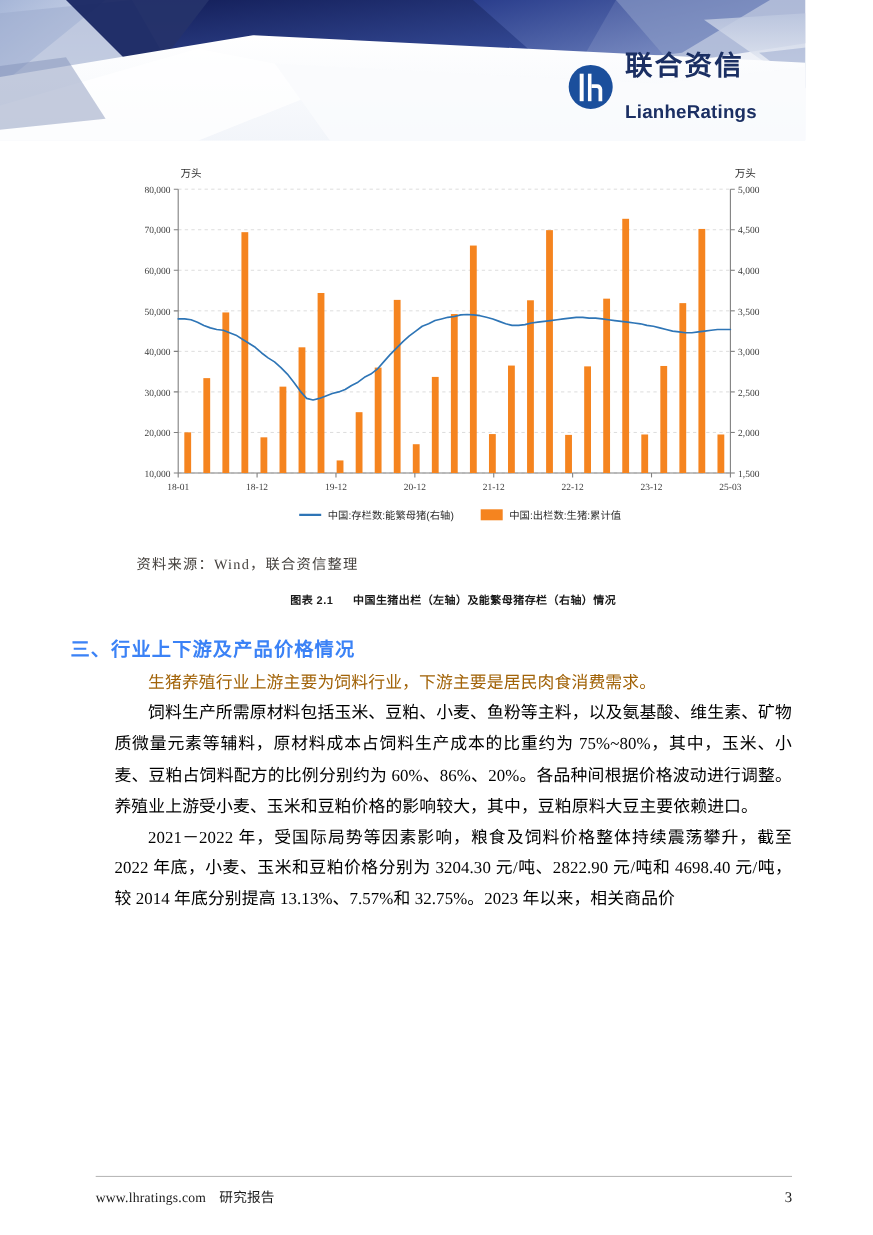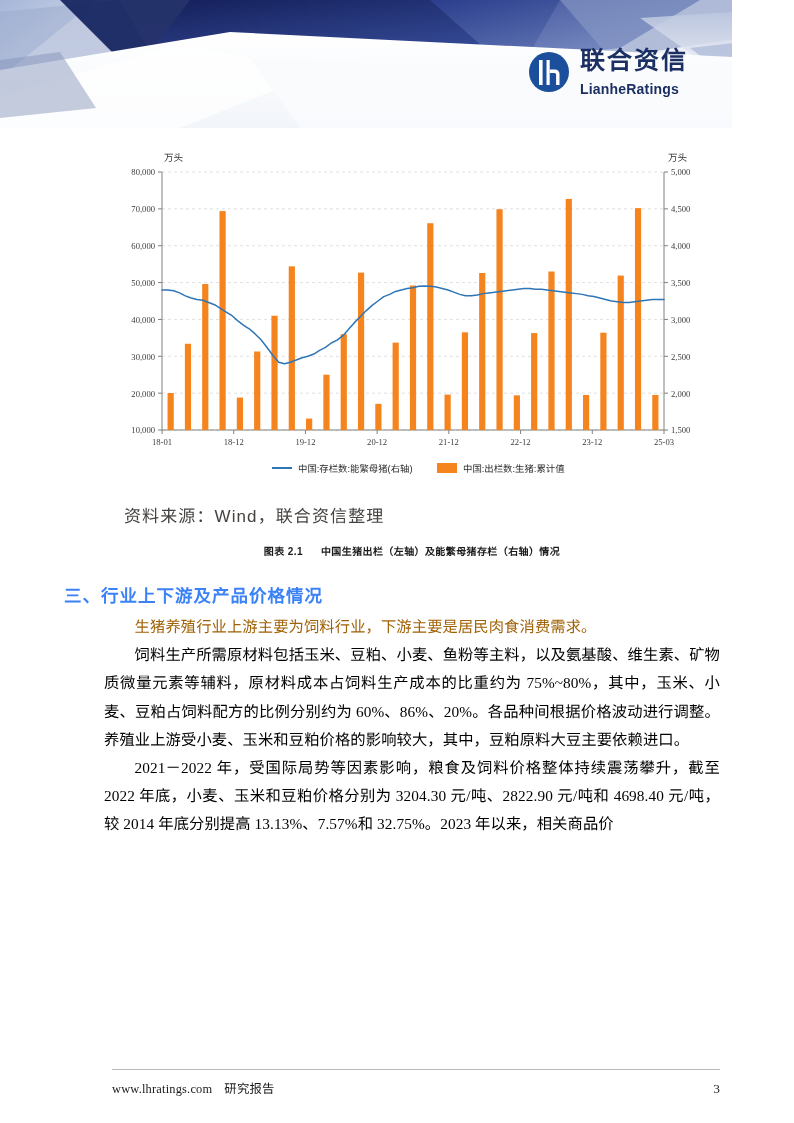--- a/index.html
+++ b/index.html
@@ -38,25 +38,25 @@
   .logo-text-wrap { display: flex; flex-direction: column; line-height: 1; }
   .logo-cn {
     font-family: "Liberation Sans", "DejaVu Sans", sans-serif;
     font-size: 25px;
     font-weight: 700;
     color: #1b2f63;
     letter-spacing: 2px;
   }
   .logo-en {
     font-family: "Liberation Sans", "DejaVu Sans", sans-serif;
-    font-size: 14px;
+    font-size: 17px;
     font-weight: 700;
     color: #1b2f63;
     letter-spacing: 0.2px;
-    margin-top: 9px;
+    margin-top: 20px;
   }
 
   
   .content {
     position: absolute;
     left: 0;
     top: 128px;
     width: 794px;
   }
 
@@ -67,22 +67,22 @@
   }
   .chart-box {
     position: relative;
     width: 100%;
     height: 352px;
   }
   .chart-box svg { display: block; width: 100%; height: 100%; }
 
   .source-note {
     margin: 8px 0 0 20px;
-    font-family: Liberation Sans, sans-serif;
-    font-size: 17px;
+    font-family: Liberation Serif, serif;
+    font-size: 13px;
     color: #46423f;
     letter-spacing: 1.1px;
   }
 
   .figure-caption {
     margin: 16px 0 0 0;
     text-align: center;
     font-family: "Liberation Sans", "DejaVu Sans", sans-serif;
     font-weight: 700;
     font-size: 10px;
@@ -121,21 +121,21 @@
   p.para.muted {
     color: #a16207;
   }
 
   
   .page-footer {
     position: absolute;
     left: 0;
     bottom: 26px;
     width: 794px;
-    padding: 0 74px 0 112px;
+    padding: 0 74px 0 87px;
     box-sizing: border-box;
   }
   .footer-rule {
     border: 0;
     border-top: 1px solid #b9b9b9;
     margin: 0 0 9px 0;
   }
   .footer-row {
     display: flex;
     justify-content: space-between;

